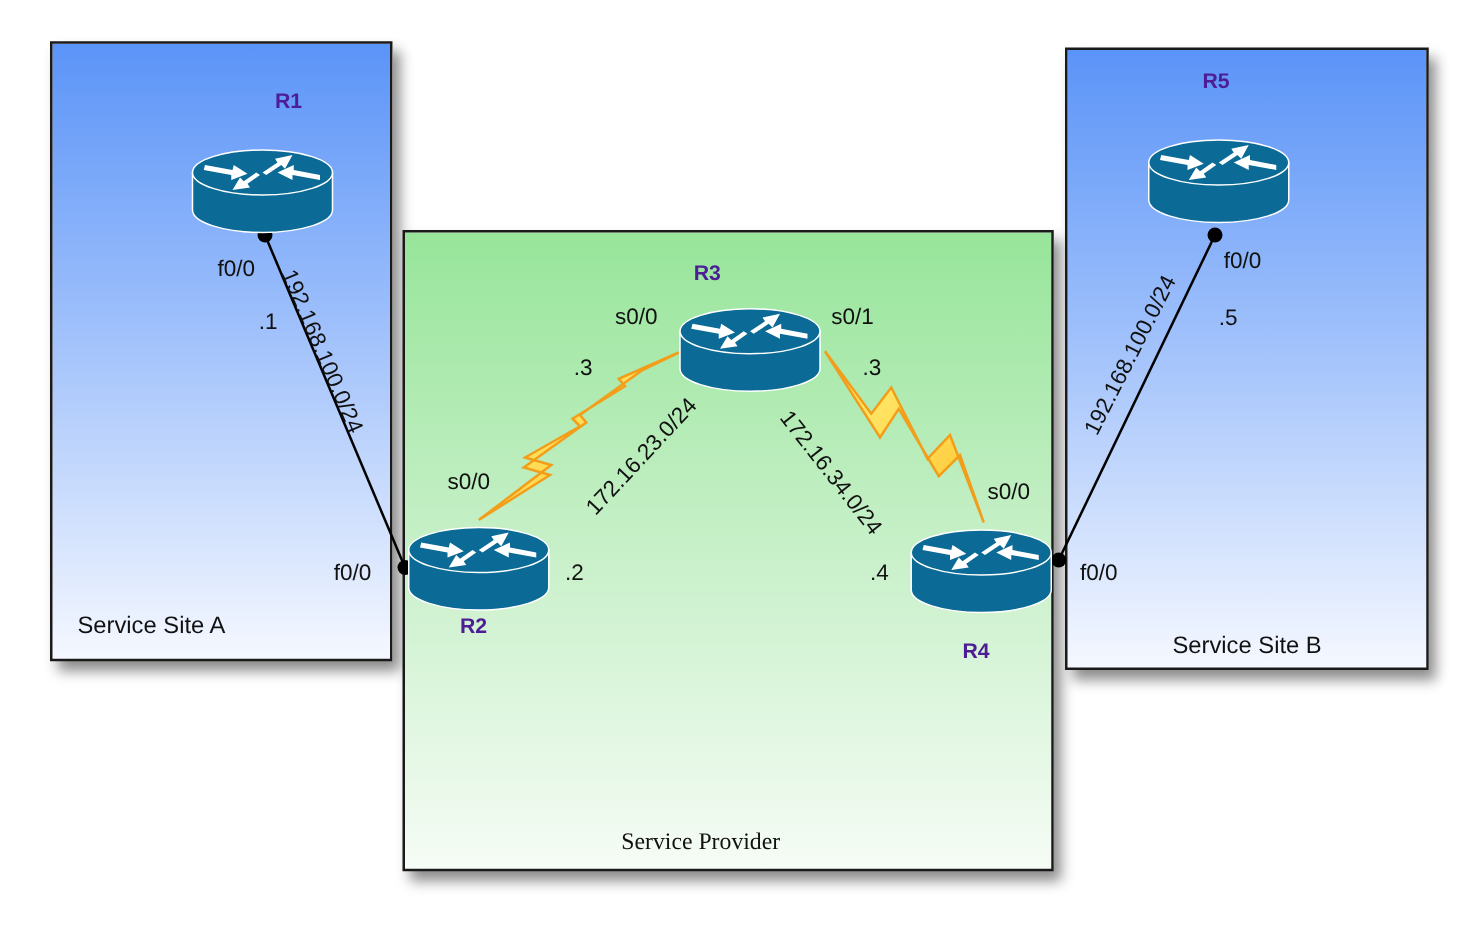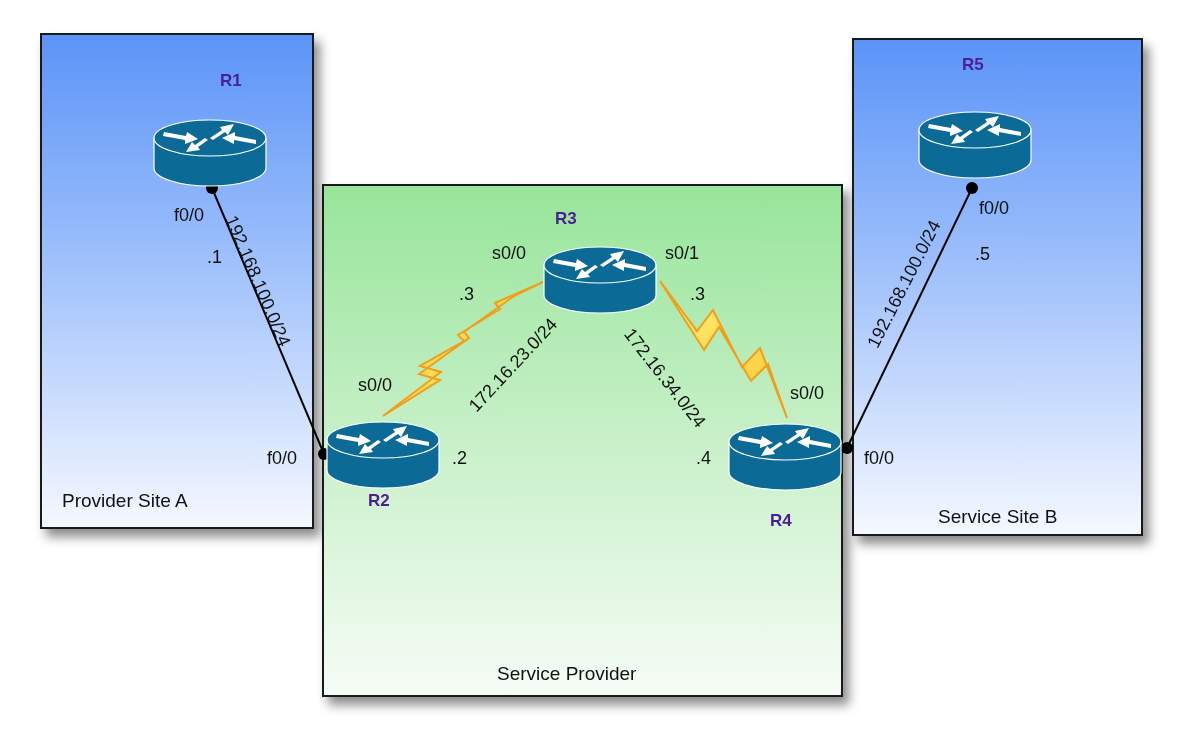--- a/index.html
+++ b/index.html
@@ -14,22 +14,22 @@
   .router{position:absolute;width:116px;height:72px;}
   .rot{transform-origin:center center;}
 </style>
 </head>
 <body>
 
 <div class="zone customer" style="left:40px;top:33px;width:274px;height:496px;"></div>
 <div class="zone provider" style="left:322px;top:184px;width:521px;height:513px;"></div>
 <div class="zone customer" style="left:852px;top:38px;width:291px;height:498px;"></div>
 
-<div class="zone-label" style="left:62px;top:490px;">Provider Site A</div>
-<div class="zone-label" style="left:497px;top:663px;">Service Provider</div>
+<div class="zone-label" style="left:62px;top:490px;">Service Site A</div>
+<div class="zone-label" style="left:497px;top:663px;font-family:Liberation Serif, serif;">Service Provider</div>
 <div class="zone-label" style="left:938px;top:506px;">Service Site B</div>
 
 <svg class="links">
   <defs>
     <linearGradient id="bolt" x1="0" y1="0" x2="1" y2="1">
       <stop offset="0%" stop-color="#fff27a"></stop>
       <stop offset="100%" stop-color="#ffc531"></stop>
     </linearGradient>
   </defs>
 

